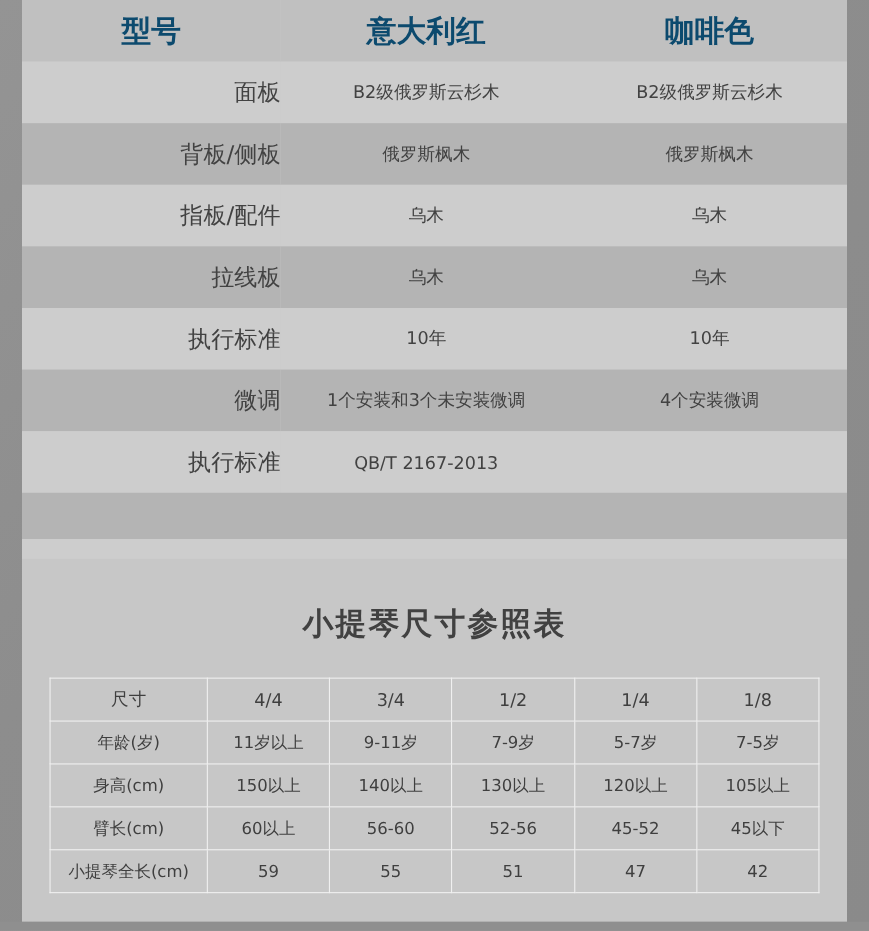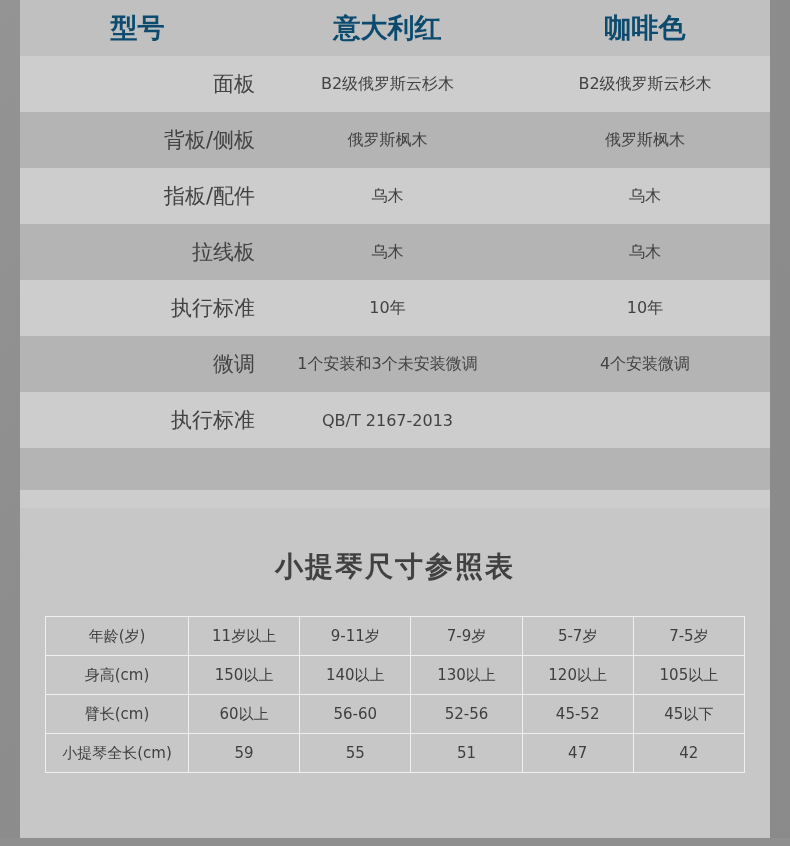--- a/index.html
+++ b/index.html
@@ -188,20 +188,28 @@
       </table>
     <div class="spec-filler-dark"></div>
     <div class="spec-filler-light"></div>
   </div>
 
   <div class="size-panel">
     <div class="size-title">小提琴尺寸参照表</div>
     <div class="size-table-wrap">
       <table class="size-table">
         <tbody>
+            <tr class="header-row">
+          <td class="label-col">尺寸</td>
+          <td>4/4</td>
+          <td>3/4</td>
+          <td>1/2</td>
+          <td>1/4</td>
+          <td>1/8</td>
+        </tr>
         <tr>
           <td class="label-col">年龄(岁)</td>
           <td>11岁以上</td>
           <td>9-11岁</td>
           <td>7-9岁</td>
           <td>5-7岁</td>
           <td>7-5岁</td>
         </tr>
         <tr>
           <td class="label-col">身高(cm)</td>

